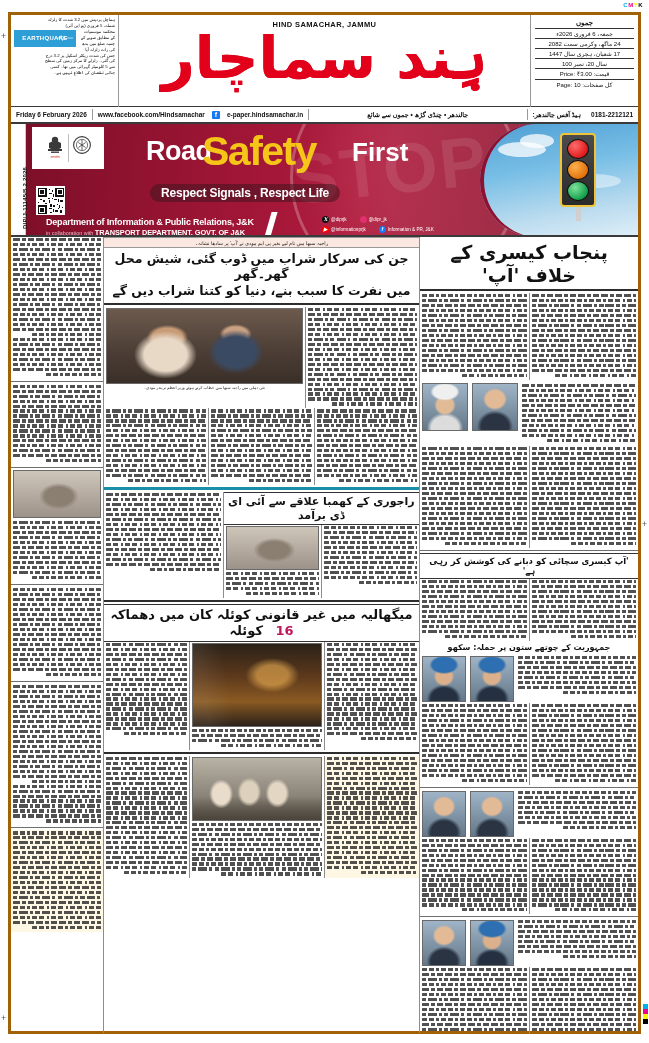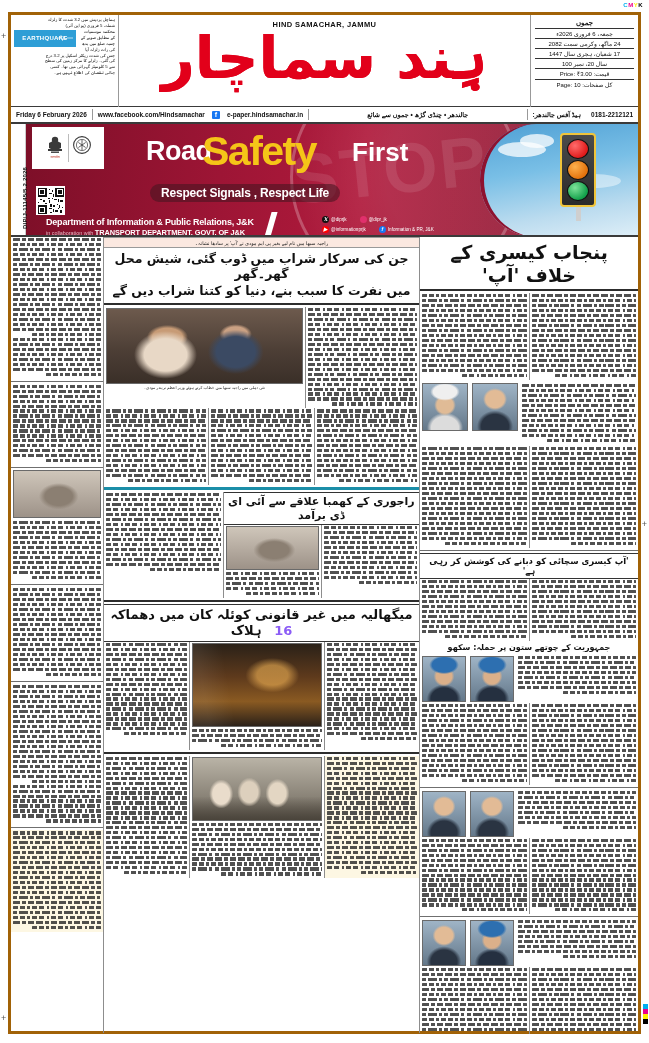--- a/index.html
+++ b/index.html
@@ -167,21 +167,21 @@
       repeating-linear-gradient(90deg,#2b2b2b 0 7px, transparent 7px 9px,#2b2b2b 9px 13px, transparent 13px 15px,#2b2b2b 15px 21px, transparent 21px 23px); }
   .uline.s3 { background:
       repeating-linear-gradient(90deg,#2b2b2b 0 4px, transparent 4px 6px,#2b2b2b 6px 15px, transparent 15px 17px,#2b2b2b 17px 20px, transparent 20px 22.5px); }
   .uline.short { width:62%; }
   .uline.short2 { width:78%; }
 
   .hl {
     direction:rtl; font-family:"DejaVu Sans", sans-serif; font-weight:bold;
     color:#111; text-align:center; line-height:1.22; letter-spacing:-.5px;
   }
-  .hl .rd { color:#8b5cf6;margin-left:8px; }
+  .hl .rd { color:#be185d;margin-left:8px; }
   .hl-box { border-top:1px solid #333; border-bottom:1px solid #333; padding:1px 0; }
 
   .kicker {
     direction:rtl; font-size:5px; color:#222; text-align:center;
     background:#fbe8e0; padding:1.5px 3px; border-top:1px solid #999; border-bottom:1px solid #999;
   }
 
   .photo { position:relative; overflow:hidden; border:1px solid #6a6a6a; }
   .cap { direction:rtl; font-size:4px; color:#222; text-align:center; padding:1px 0 2px; }
 
@@ -892,21 +892,21 @@
               <div class="uline s2"></div>
               <div class="uline short"></div>
           </div>
         </div>
 
         <div class="hline2"></div>
 
         <div class="hl hl-box" style="font-size:13px; padding:2px 3px;">
           <span>میگھالیہ میں غیر قانونی کوئلہ کان میں دھماکہ</span>
           <span class="rd">16</span>
-          <span>ہلاک</span>
+          <span>کوئلہ</span>
         </div>
 
         <div style="display:flex; direction:rtl;">
           <div class="utext" style="flex:0 0 30%;">
             <div class="uline"></div>
               <div class="uline s2"></div>
               <div class="uline s3"></div>
               <div class="uline"></div>
             <div class="uline s2"></div>
               <div class="uline"></div>

